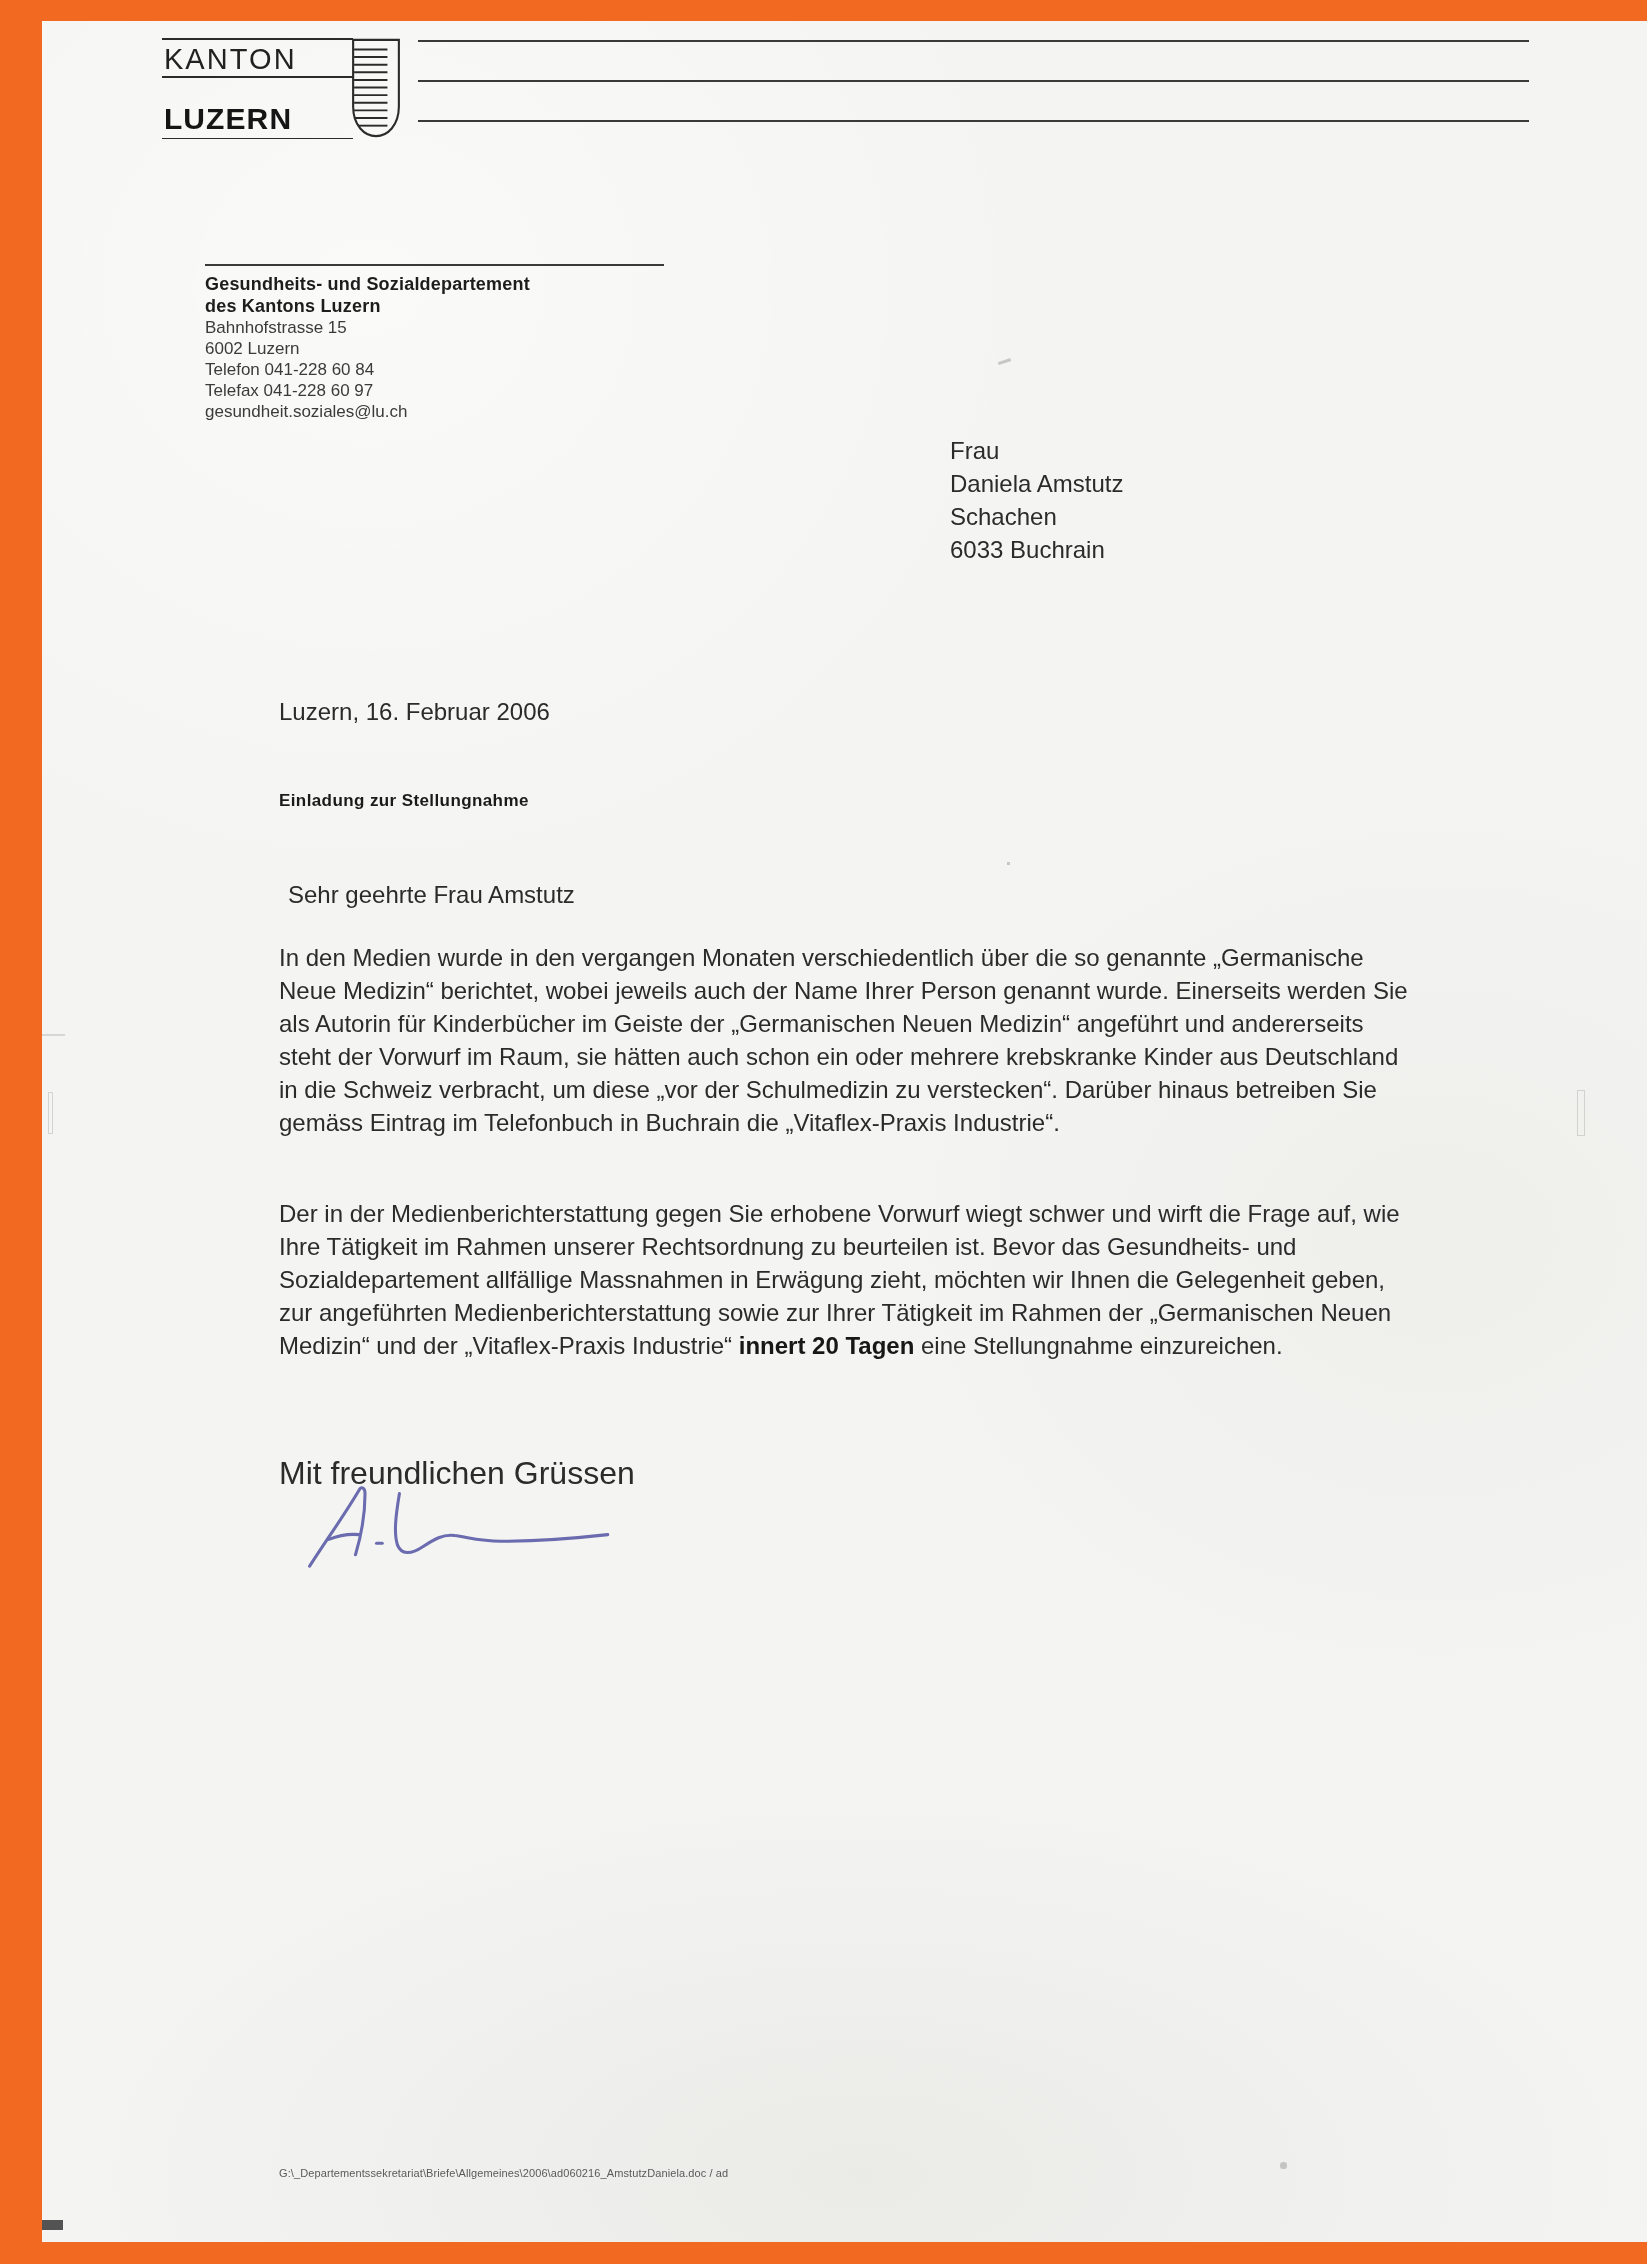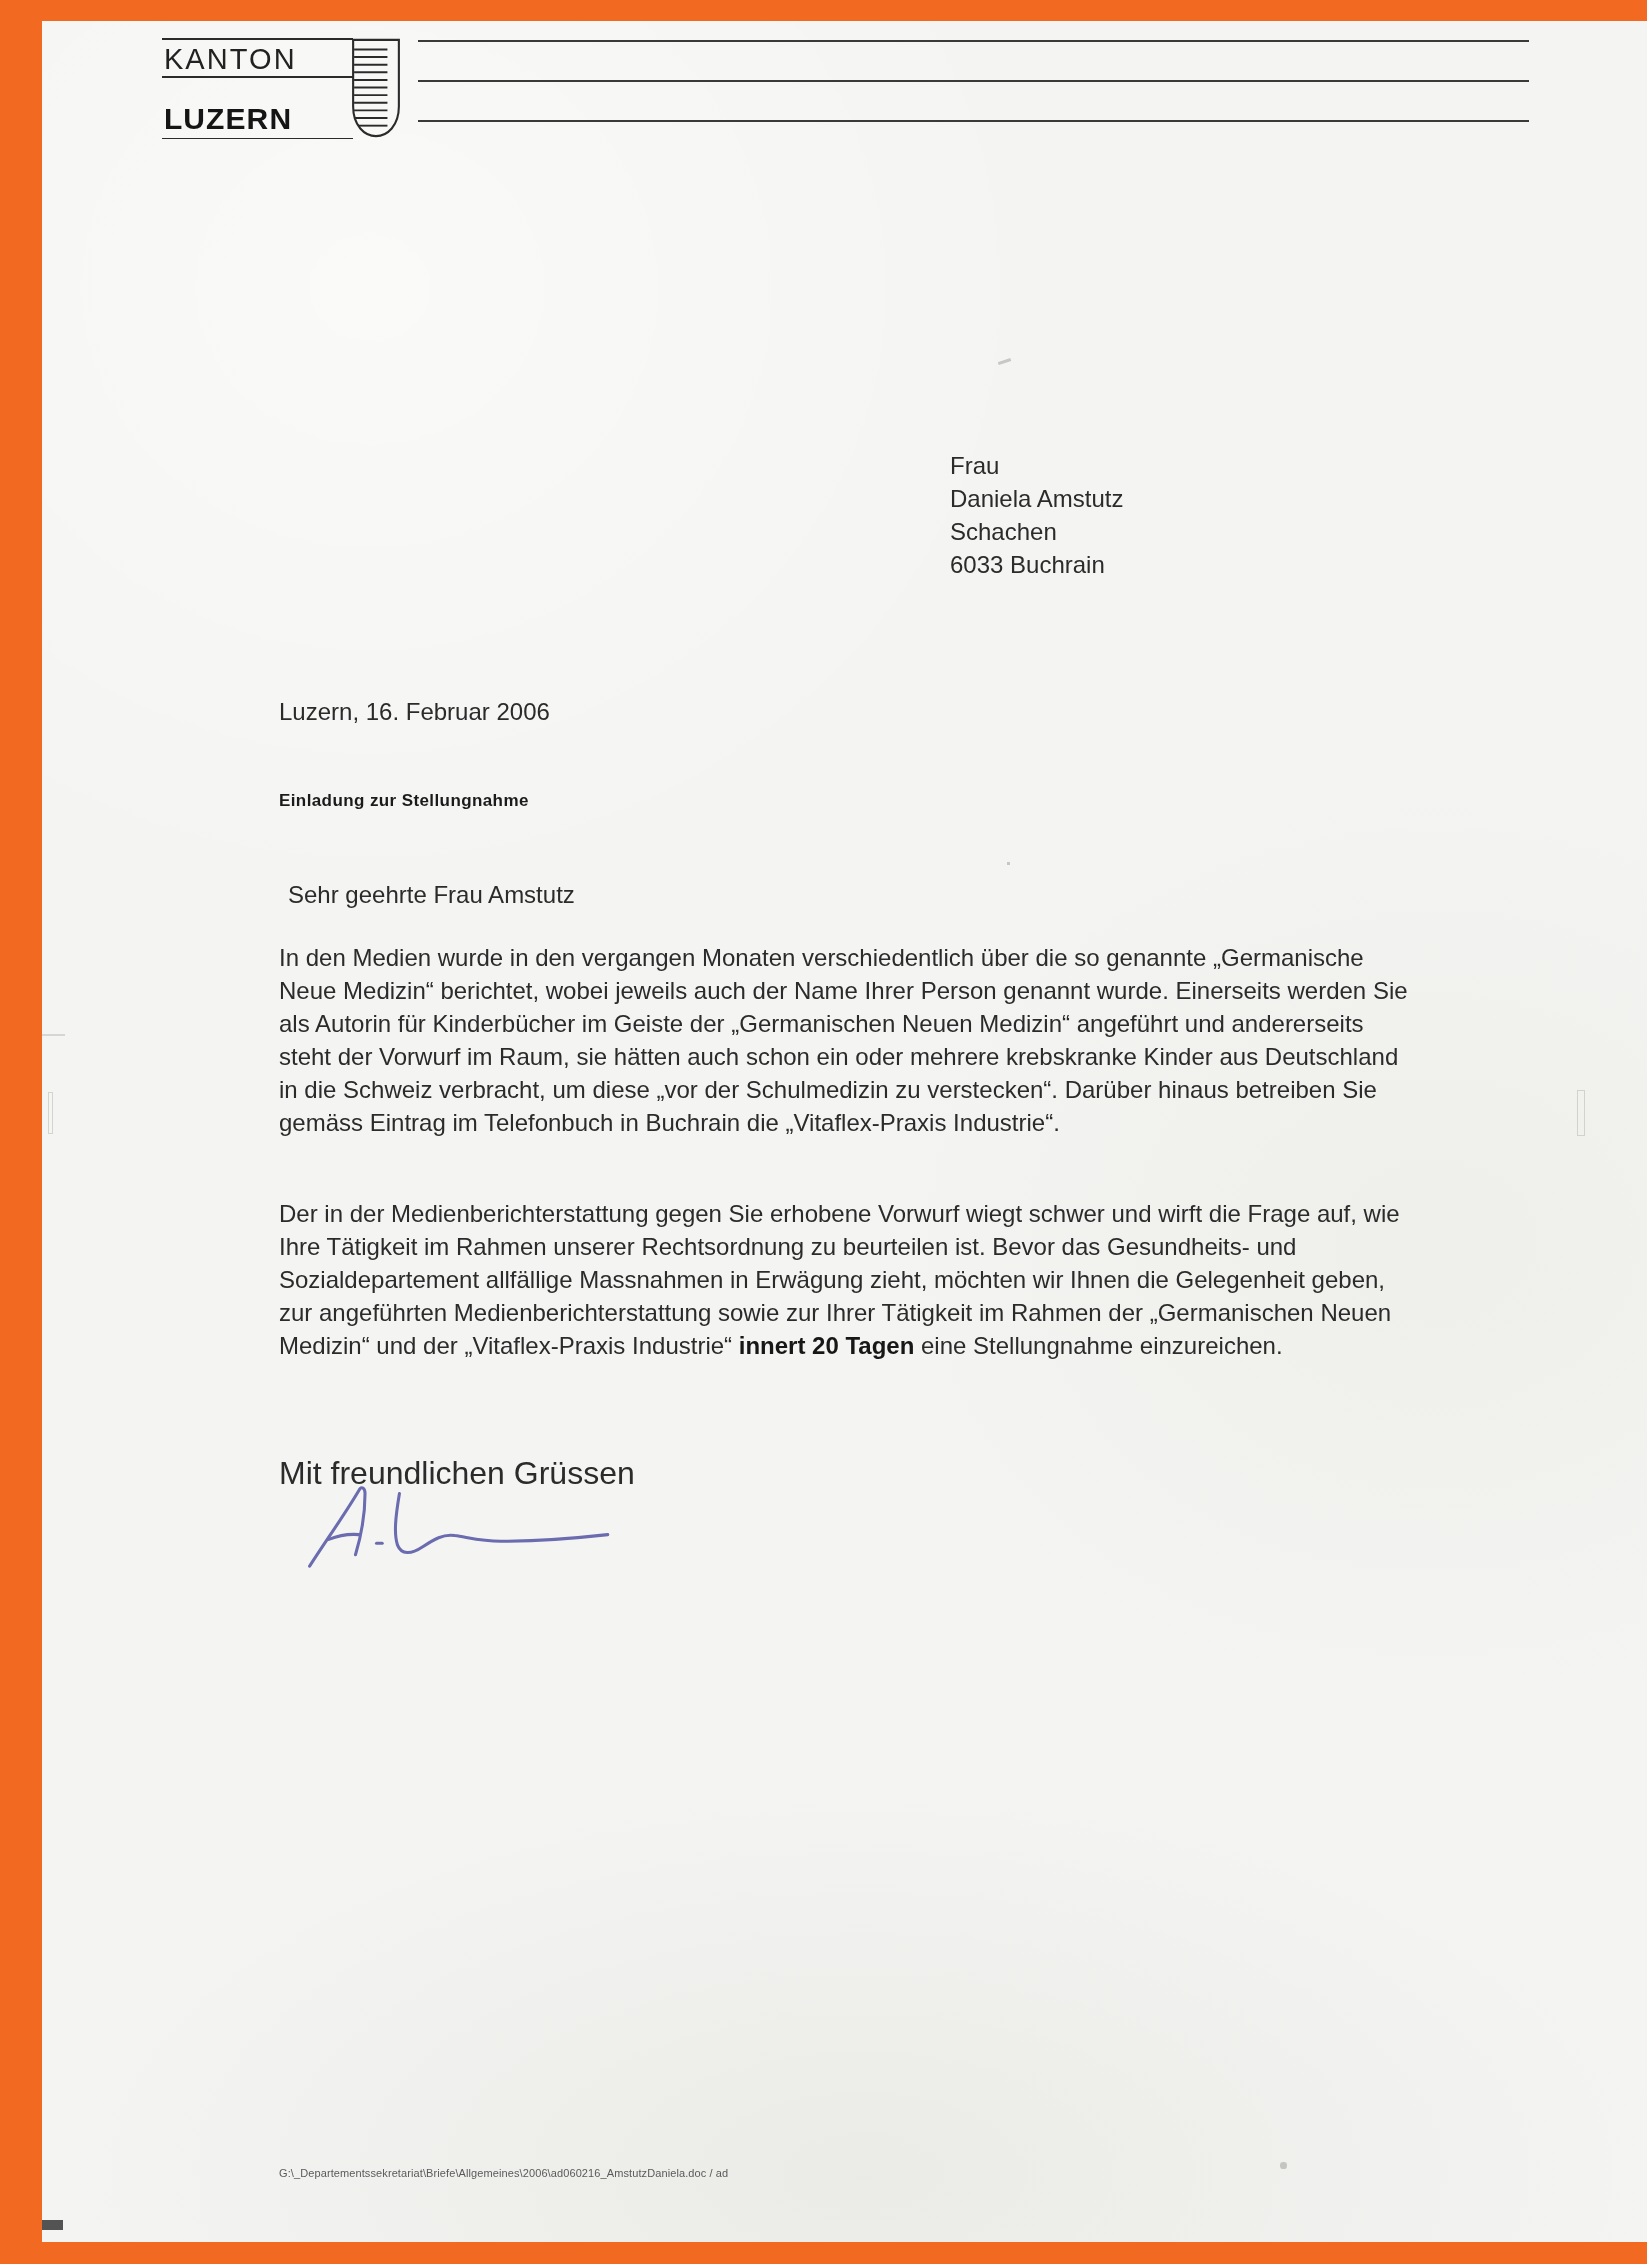--- a/index.html
+++ b/index.html
@@ -141,21 +141,21 @@
   .sender-line {
     font-size: 17px;
     line-height: 21px;
     color: #3b3b3b;
   }
 
   
   #recipient {
     position: absolute;
     left: 908px;
-    top: 428px;
+    top: 413px;
   }
   #recipient .r-line {
     font-size: 24px;
     line-height: 33px;
     color: #2b2b2b;
   }
 
   
   #date-line {
     position: absolute;
@@ -294,20 +294,30 @@
           </svg>
         </div>
 
         <div class="header-lines">
           <div class="hl1"></div>
           <div class="hl2"></div>
           <div class="hl3"></div>
         </div>
       </div>
 
+      <div id="sender">
+        <div class="sender-rule"></div>
+        <div class="sender-strong">Gesundheits- und Sozialdepartement</div>
+        <div class="sender-strong">des Kantons Luzern</div>
+        <div class="sender-line">Bahnhofstrasse 15</div>
+        <div class="sender-line">6002 Luzern</div>
+        <div class="sender-line">Telefon  041-228 60 84</div>
+        <div class="sender-line">Telefax  041-228 60 97</div>
+        <div class="sender-line">gesundheit.soziales@lu.ch</div>
+      </div>
 
       <div id="recipient">
         <div class="r-line">Frau</div>
         <div class="r-line">Daniela Amstutz</div>
         <div class="r-line">Schachen</div>
         <div class="r-line">6033 Buchrain</div>
       </div>
 
       <div id="date-line">Luzern, 16. Februar 2006</div>
 

